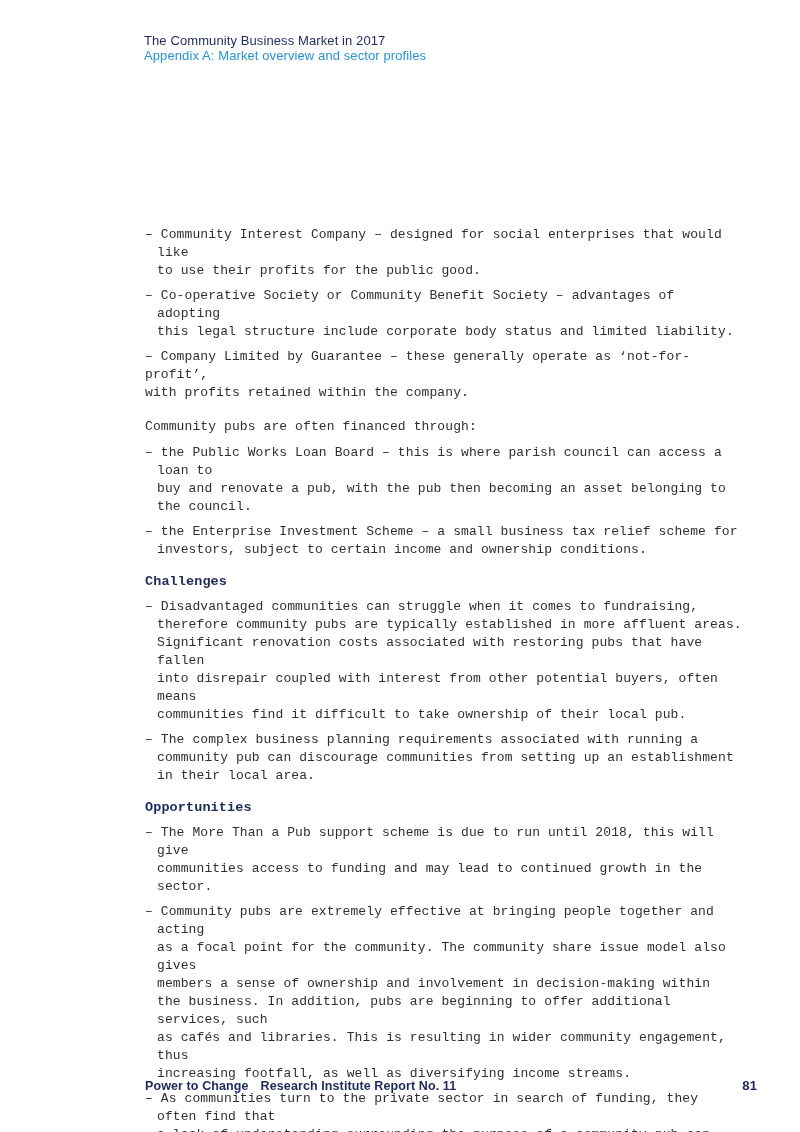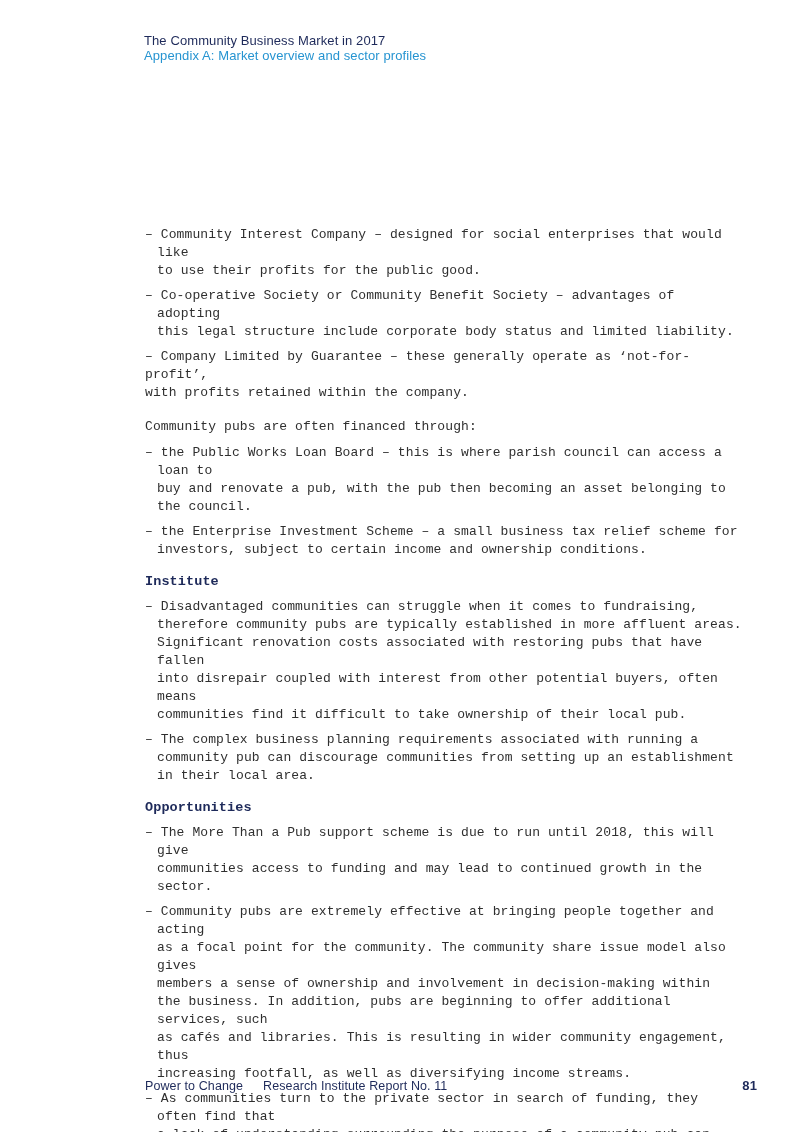--- a/index.html
+++ b/index.html
@@ -72,22 +72,22 @@
     left: 145px;
     right: 43px;
     top: 1078px;
     display: flex;
     justify-content: space-between;
     align-items: baseline;
     font-size: 12.5px;
     color: var(--navy, #1e2a5a);
     letter-spacing: 0.1px;
   }
-  .footer .brand { font-weight: normal; text-align: right; }
-  .footer .report { font-weight: normal; margin-left: 20px; }
+  .footer .brand { font-weight: bold; text-align: right; }
+  .footer .report { font-weight: bold; margin-left: 12px; }
   .footer .pagenum { font-weight: bold; font-size: 13px; }
 </style>
 </head>
 <body>
 
 <div class="page">
 
   <div class="header">
     <div class="title">The Community Business Market in 2017</div>
     <div class="subtitle">Appendix A: Market overview and sector profiles</div>
@@ -99,21 +99,21 @@
     <p class="bullet">– Co-operative Society or Community Benefit Society – advantages of adopting
 this legal structure include corporate body status and limited liability.</p>
     <p class="bullet-flush">– Company Limited by Guarantee – these generally operate as ‘not-for-profit’,
 with profits retained within the company.</p>
     <p class="para">Community pubs are often financed through:</p>
     <p class="bullet">– the Public Works Loan Board – this is where parish council can access a loan to
 buy and renovate a pub, with the pub then  becoming an asset belonging to
 the council.</p>
     <p class="bullet">– the Enterprise Investment Scheme – a small business tax relief scheme for
 investors, subject to certain income and ownership conditions.</p>
-    <p class="heading">Institute</p>
+    <p class="heading">Challenges</p>
     <p class="bullet">– Disadvantaged communities can struggle when it comes to fundraising,
 therefore community pubs are typically established in more affluent areas.
 Significant renovation costs associated with restoring pubs that have fallen
 into disrepair coupled with interest from other potential buyers, often means
 communities find it difficult to take ownership of their local pub.</p>
     <p class="bullet">– The complex business planning requirements associated with running a
 community pub can discourage communities from setting up an establishment
 in their local area.</p>
     <p class="heading">Opportunities</p>
     <p class="bullet">– The More Than a Pub support scheme is due to run until 2018, this will give

